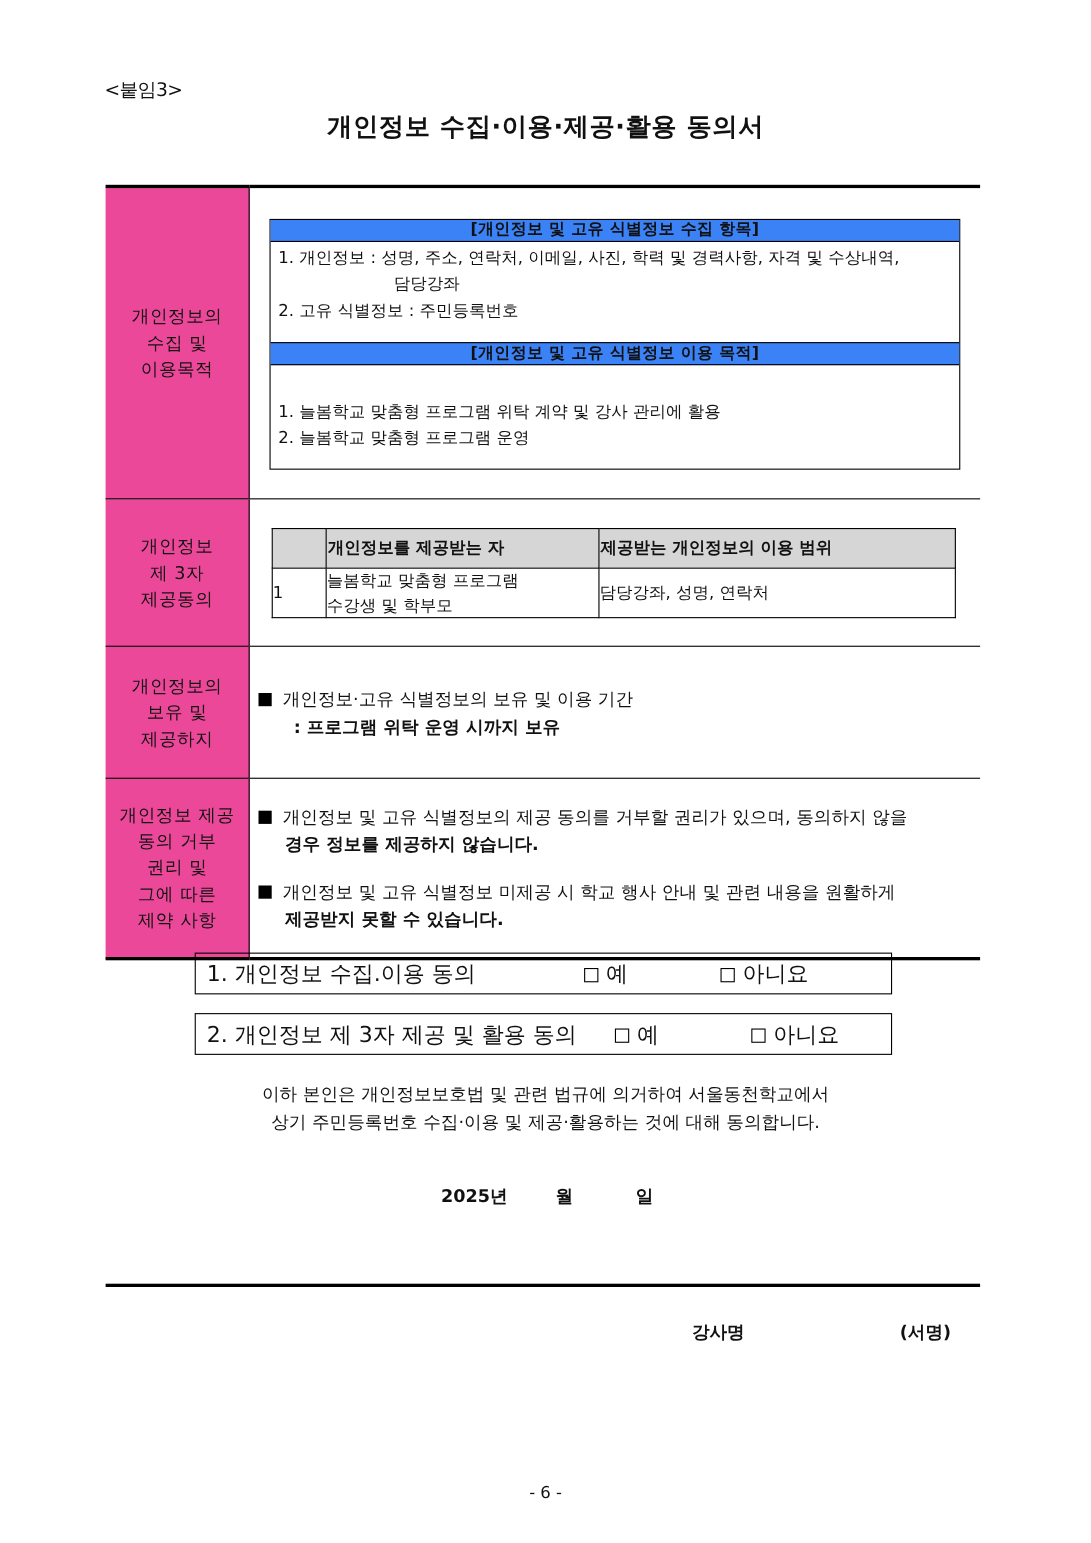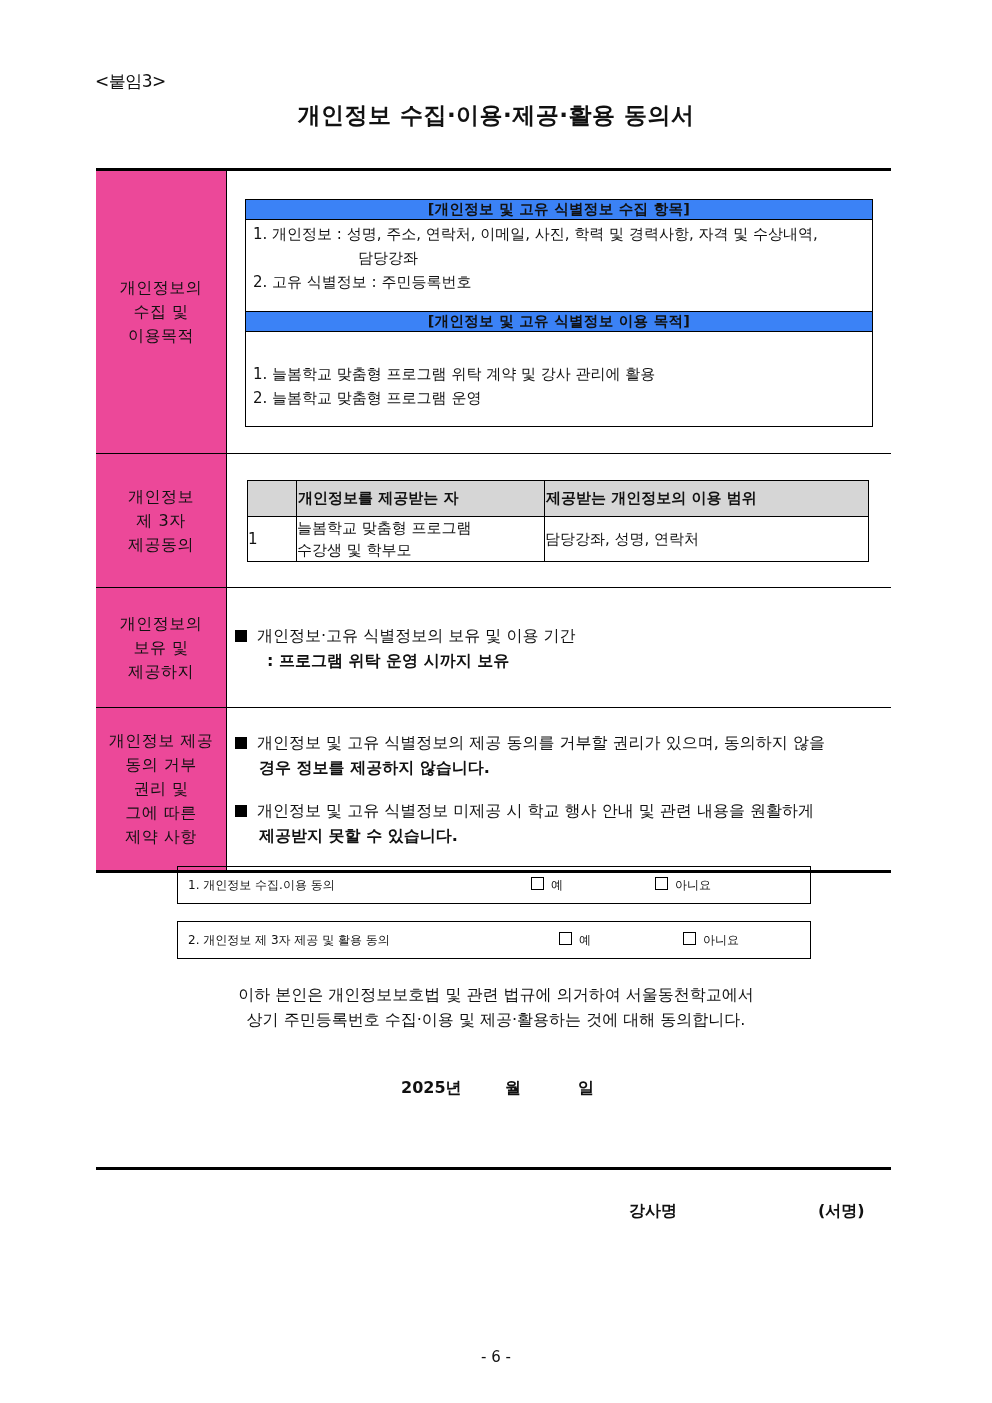--- a/index.html
+++ b/index.html
@@ -20,21 +20,21 @@
   .inner .body2 { padding: 30px 8px 16px 7px; font-size: 15px; line-height: 24px; }
   .indent { padding-left: 105px; }
   .t3 { margin: 25px 22px 25px 20px; border-collapse: collapse; width: 622px; }
   .t3 th, .t3 td { border: 1px solid #000; text-align: left; font-size: 15px; }
   .t3 th { background: #d6d6d6; height: 33px; font-weight: bold; }
   .t3 td { height: 44px; line-height: 22px; }
   .bul { padding: 0 8px 0 8px; font-size: 16px; line-height: 25px; }
   .bul .sq { display: inline-block; width: 12px; height: 12px; background: #000; margin-right: 10px; vertical-align: -1px; }
   .bul .cont { padding-left: 24px; font-weight: bold; }
   .gap { height: 18px; }
-  .box { position: absolute; left: 177px; width: 632px; height: 36px; border: 1px solid #000; font-size: 12px; line-height: 36px; }
+  .box { position: absolute; left: 177px; width: 632px; height: 36px; border: 1px solid #000; font-size: 20px; line-height: 36px; }
   .box .q { position: absolute; left: 10px; }
   .box .yes, .box .no { position: absolute; }
   .cb { display: inline-block; width: 11px; height: 11px; border: 1px solid #000; margin-right: 7px; vertical-align: -1px; }
   .decl { position: absolute; left: 0; width: 992px; top: 982px; text-align: center; font-size: 16px; line-height: 25px; }
   .date { position: absolute; top: 1078px; font-size: 16px; font-weight: bold; text-align: right; }
   .sign { position: absolute; top: 1201px; font-size: 16px; font-weight: bold; }
   .bottom-rule { position: absolute; left: 96px; top: 1167px; width: 795px; height: 3px; background: #000; }
   .pagenum { position: absolute; left: 0; width: 992px; top: 1348px; text-align: center; font-size: 15px; }
 </style>
 </head>

